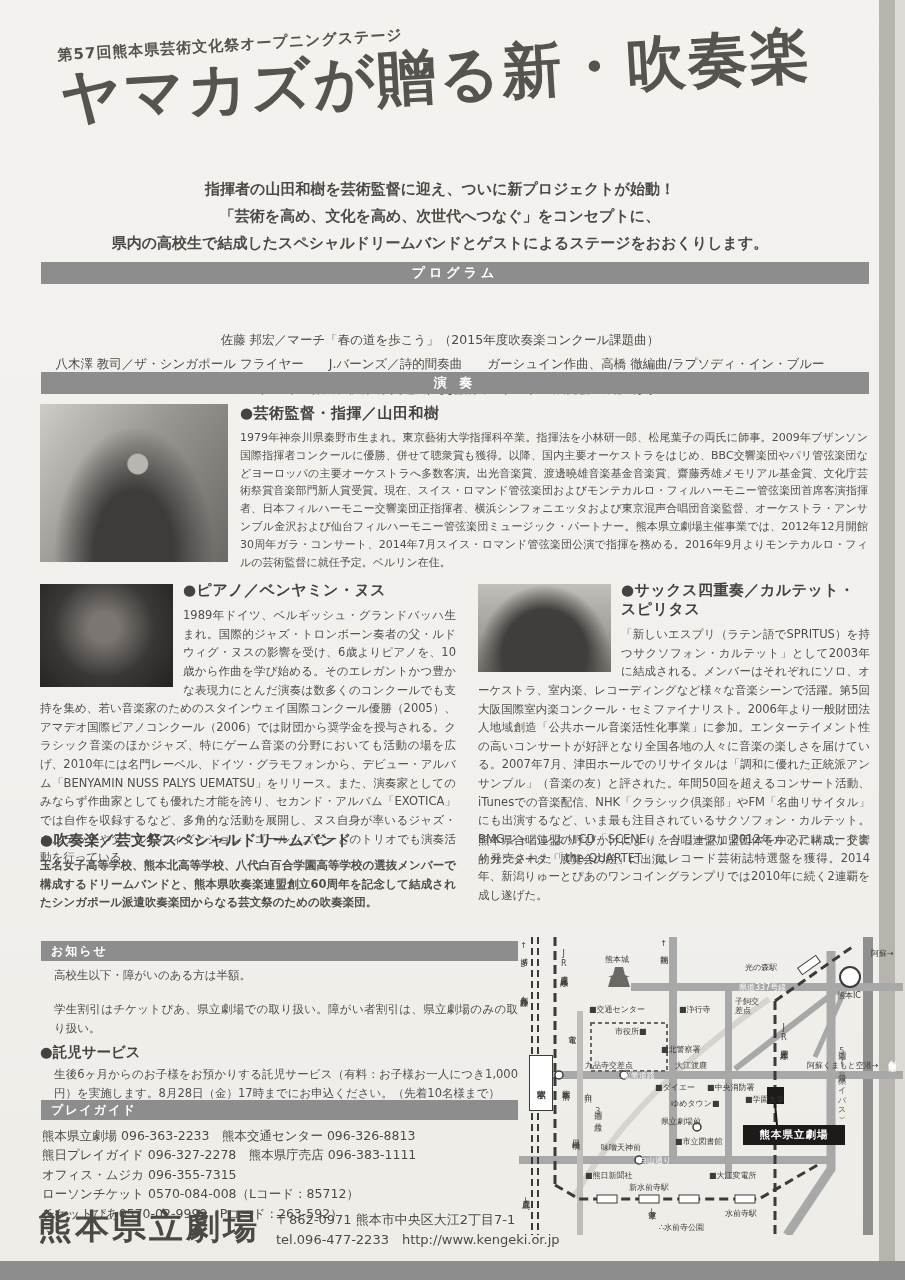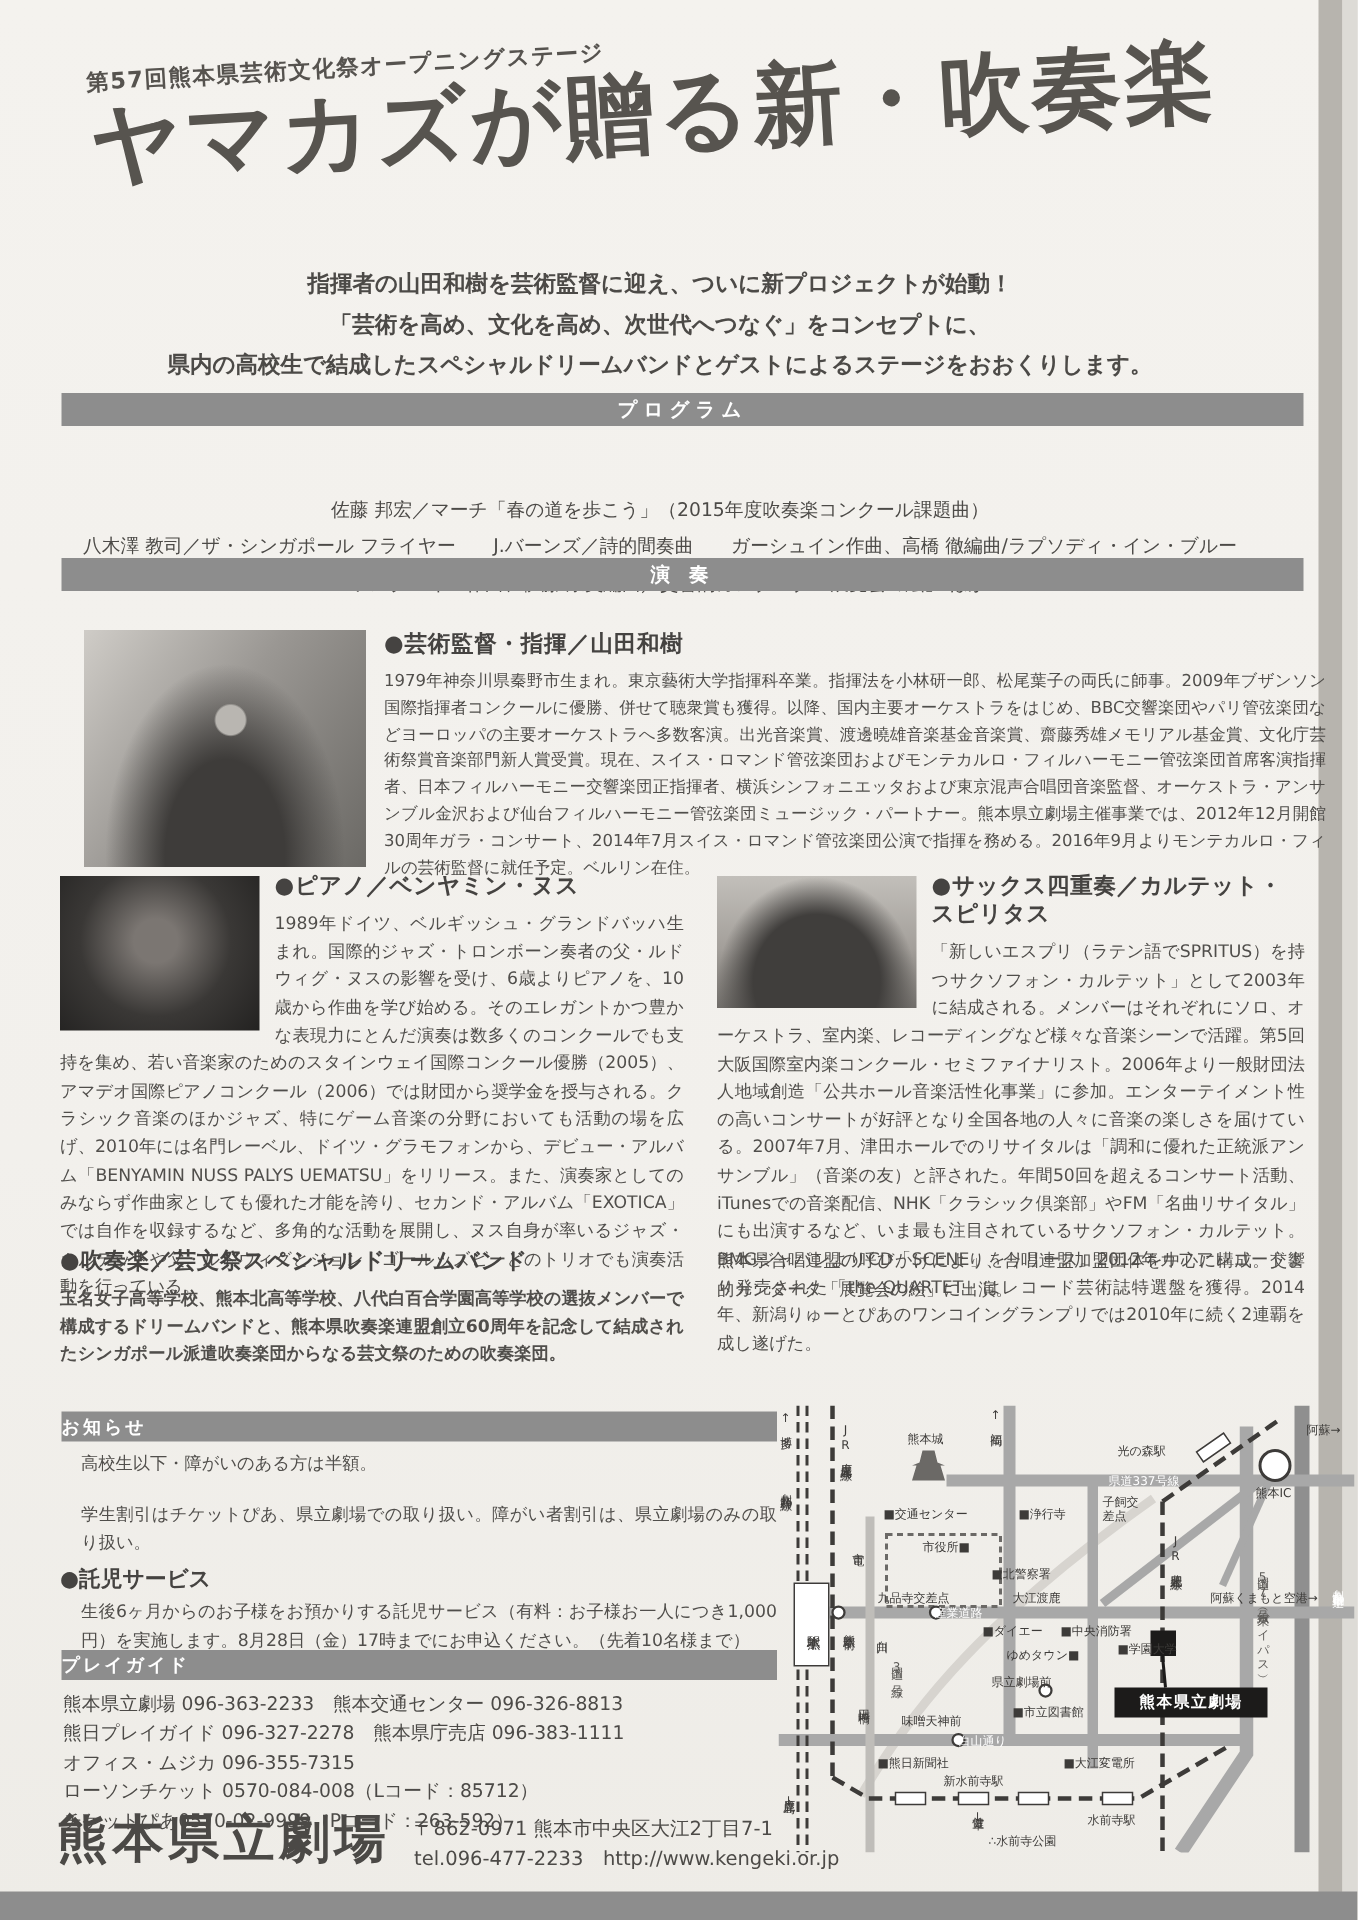--- a/index.html
+++ b/index.html
@@ -12,27 +12,27 @@
   
   .hdr{position:absolute;left:62px;top:46px;width:800px;transform:rotate(-3.4deg);transform-origin:left bottom;}
   .hdr-sub{font-size:15px;font-weight:bold;color:#56534f;letter-spacing:1px;}
   .hdr-title{font-size:60px;font-weight:bold;color:#57544f;letter-spacing:2px;line-height:1.05;margin-top:2px;white-space:nowrap;}
 
   .intro{position:absolute;left:0;top:176px;width:880px;text-align:center;font-size:15px;font-weight:bold;
          color:#4c4a47;line-height:1.8;}
 
   .bar{position:absolute;left:41px;width:828px;height:22px;background:#8d8d8d;color:#fff;
        font-size:13px;font-weight:bold;display:flex;align-items:center;justify-content:center;letter-spacing:4px;}
-  .bar.left-align{justify-content:flex-start;padding-left:0;box-sizing:border-box;letter-spacing:2px;}
+  .bar.left-align{justify-content:flex-start;padding-left:10px;box-sizing:border-box;letter-spacing:2px;}
 
   .program-lines{position:absolute;left:0;top:292px;width:880px;text-align:center;font-size:12.5px;
                  color:#4c4a47;line-height:1.95;margin-top:36px;}
 
   
-  .conductor{position:absolute;left:56px;top:404px;width:828px;display:flex;margin-top:16px;}
+  .conductor{position:absolute;left:40px;top:404px;width:828px;display:flex;}
   .photo{flex:none;border:0;}
   .photo-conductor{width:188px;height:158px;
     background:radial-gradient(circle at 52% 38%,#b9b6b1 0 7%,transparent 8%),
                radial-gradient(ellipse at 50% 95%,#3e3c3a 0 30%,transparent 60%),
                linear-gradient(125deg,#cfccc7 0%,#9a9793 45%,#6b6965 100%);}
   .conductor-text{margin-left:12px;flex:1;}
   .sec-head{font-size:15px;font-weight:bold;color:#454341;letter-spacing:.5px;margin:0 0 6px 0;}
   .bio{font-size:11px;line-height:1.62;text-align:justify;color:#504e4b;margin:0;}
 
   

